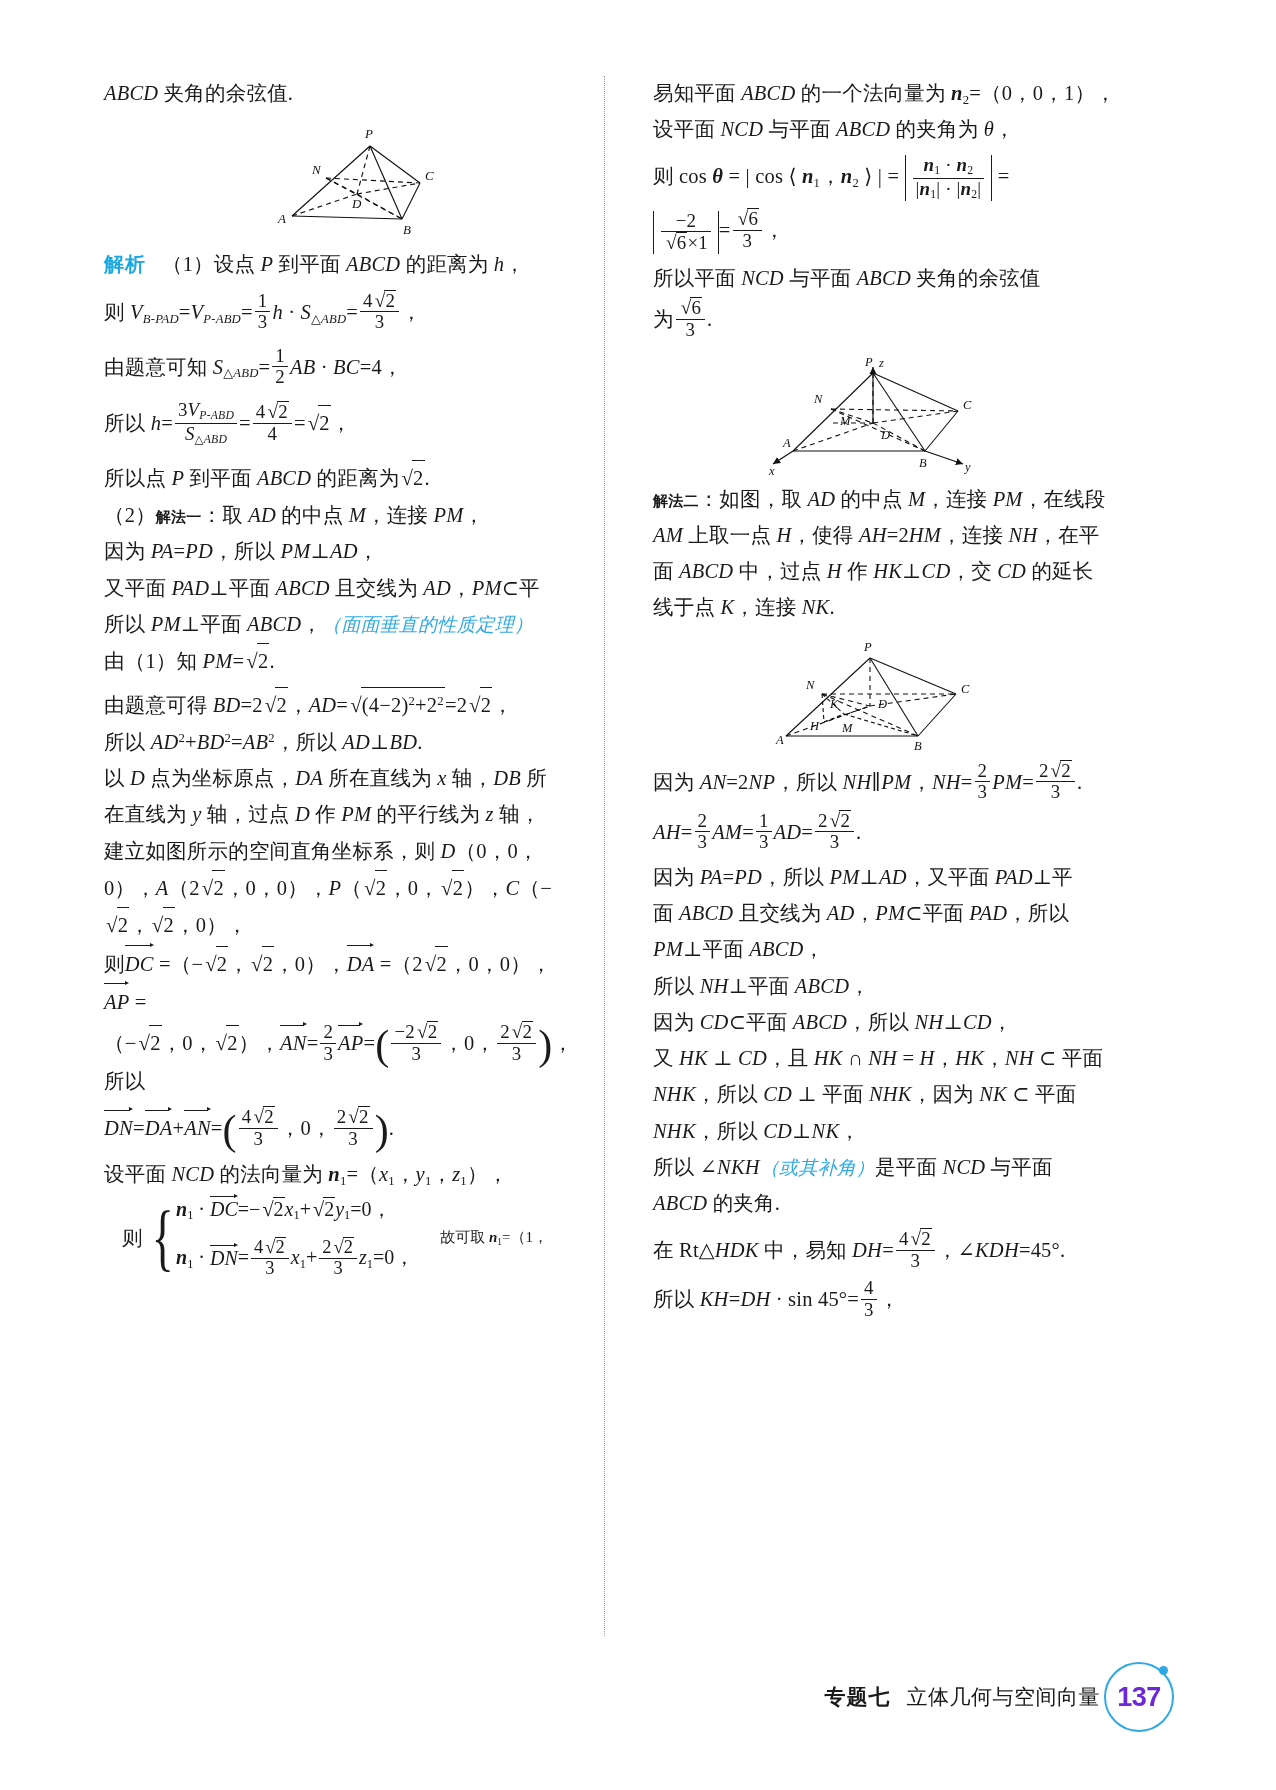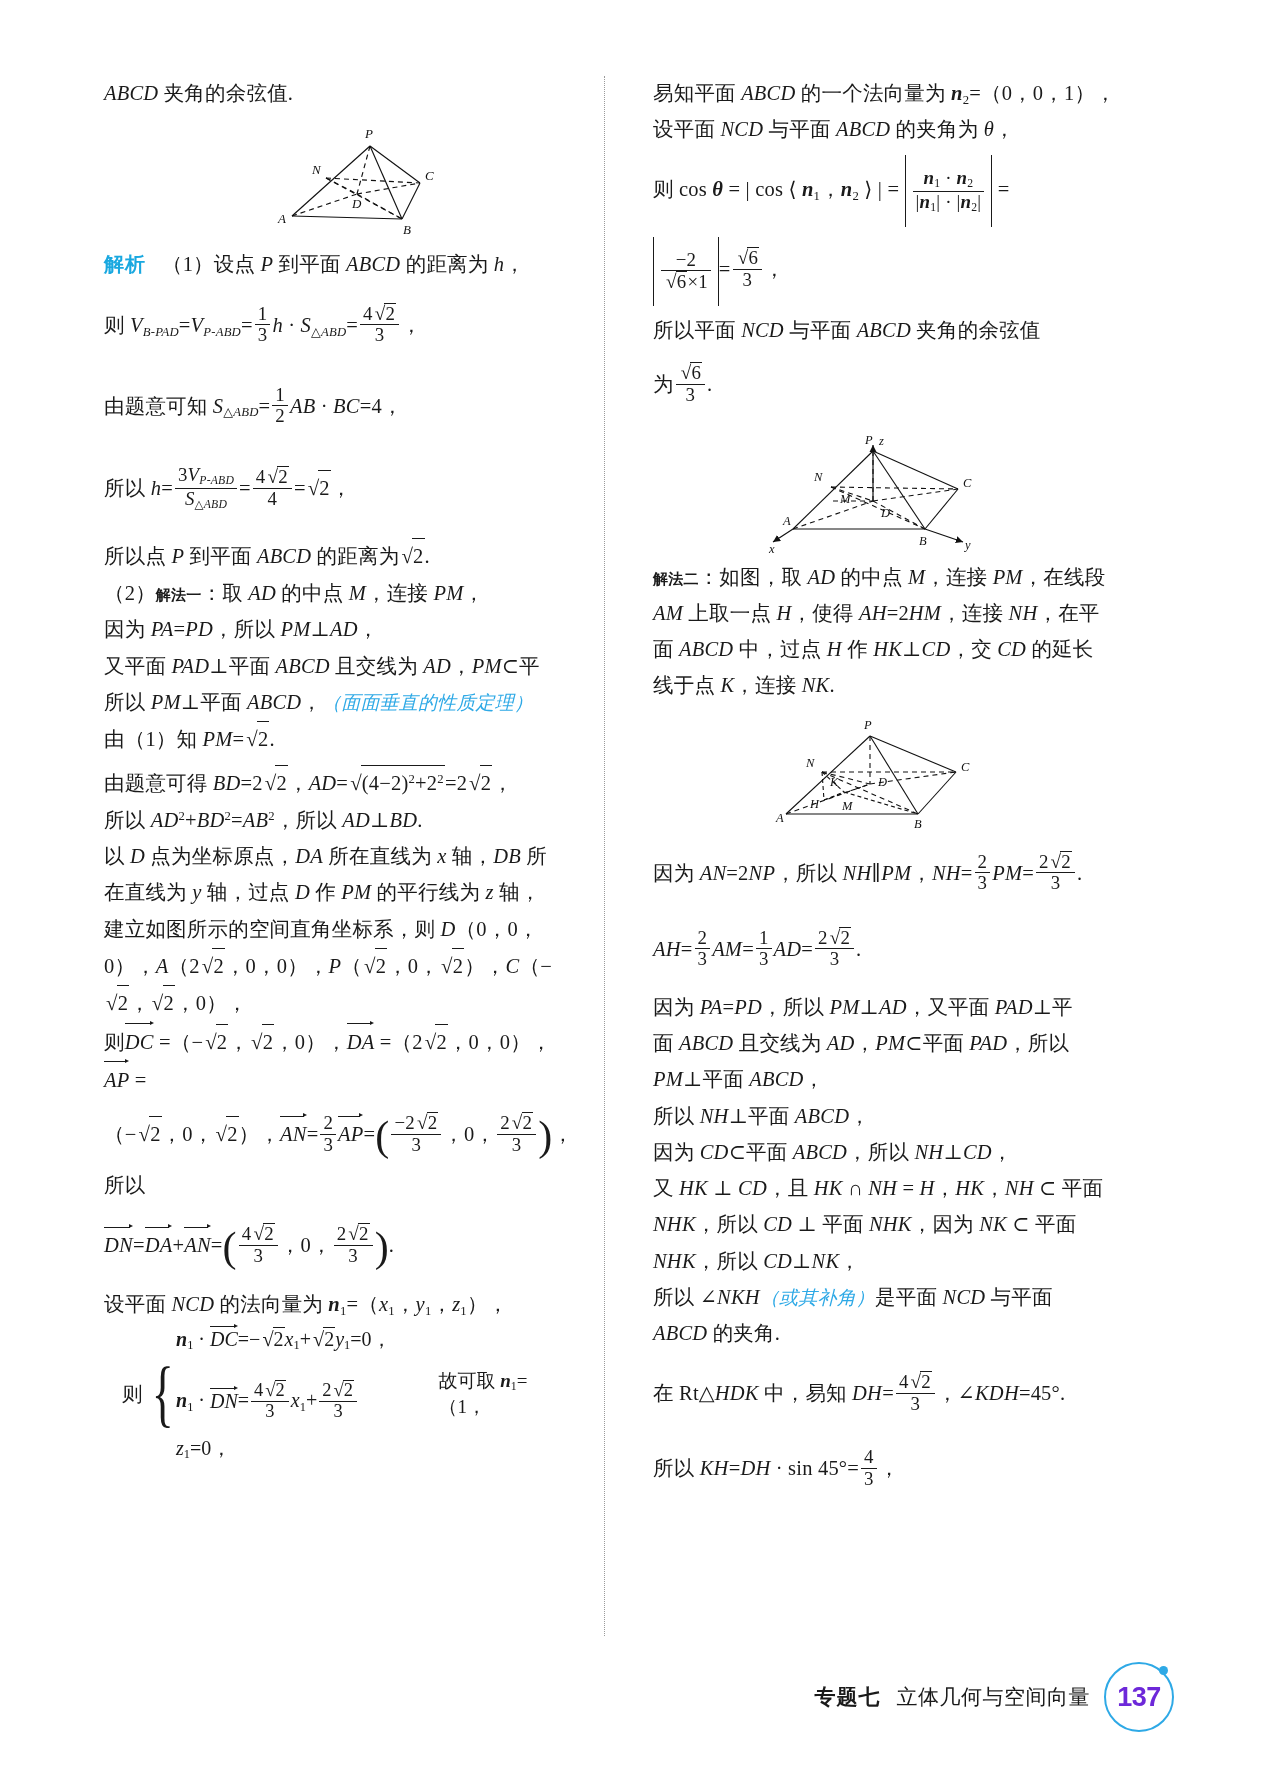--- a/index.html
+++ b/index.html
@@ -54,21 +54,21 @@
   }
   .bold-cn{font-weight:bold;font-family:"Liberation Sans",sans-serif;font-size:15px;}
 
   
   .frac{
     display:inline-block;
     vertical-align:-0.52em;
     text-align:center;
     font-size:.92em;
     line-height:1.08;
-    margin:13px 2px;
+    margin:0 2px;
   }
   .frac .num{display:block;padding:0 3px;border-bottom:1.2px solid #1a1a1a;}
   .frac .den{display:block;padding:0 3px;}
   .sq{display:inline-block;position:relative;padding-left:2px;}
   .sq .rad{font-size:1.02em;}
   .sq .bar{
     display:inline-block;
     border-top:1.1px solid #1a1a1a;
     padding:0 1px 0 1px;
     margin-left:-1px;
@@ -100,33 +100,33 @@
 
   
   .system{display:flex;align-items:center;margin:4px 0 4px 18px;}
   .system .lead{font-size:20.5px;margin-right:2px;}
   .system .brace{
     font-size:74px;line-height:.62;font-weight:300;
     transform:scaleX(.62);
     margin:0 -4px 0 0;
   }
   .system .eqs{display:flex;flex-direction:column;gap:14px;font-size:20px;}
-  .system .after{margin-left:26px;font-size:19px;}
+  .system .after{margin-left:26px;font-size:15px;}
 
   
   .fig{display:block;margin:10px auto 6px auto;}
   .fig-wrap{text-align:center;}
 
   
   .footer{
     position:absolute;left:0;right:0;bottom:58px;height:60px;
   }
   .footer-inner{
     position:absolute;right:102px;bottom:0;
-    display:flex;align-items:center;gap:14px;
+    display:flex;align-items:center;gap:4px;
   }
   .foot-title{
     font-family:"Liberation Sans","DejaVu Sans",sans-serif;
     font-size:21px;color:#1a1a1a;
     display:flex;align-items:baseline;gap:16px;
   }
   .foot-title .zt{font-weight:bold;letter-spacing:1px;}
   .foot-title .sub{letter-spacing:.5px;}
   .pagebadge{
     position:relative;

